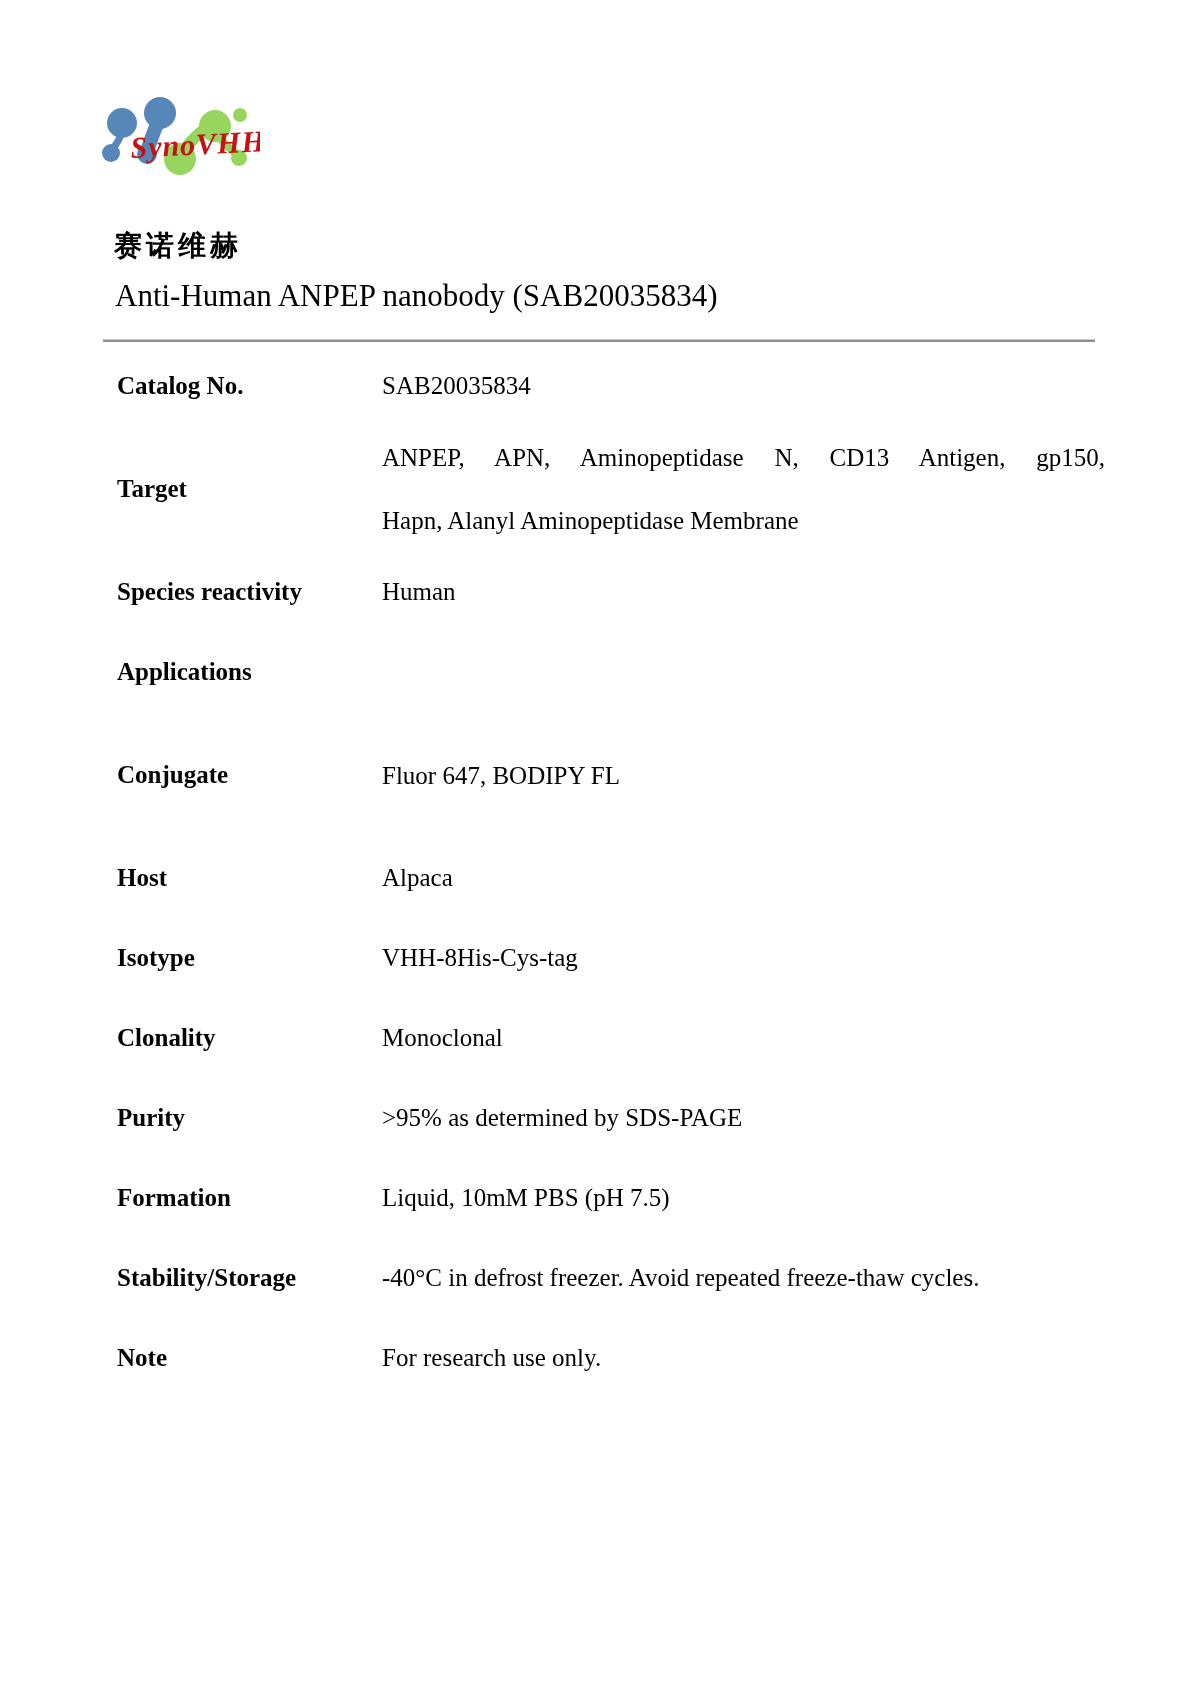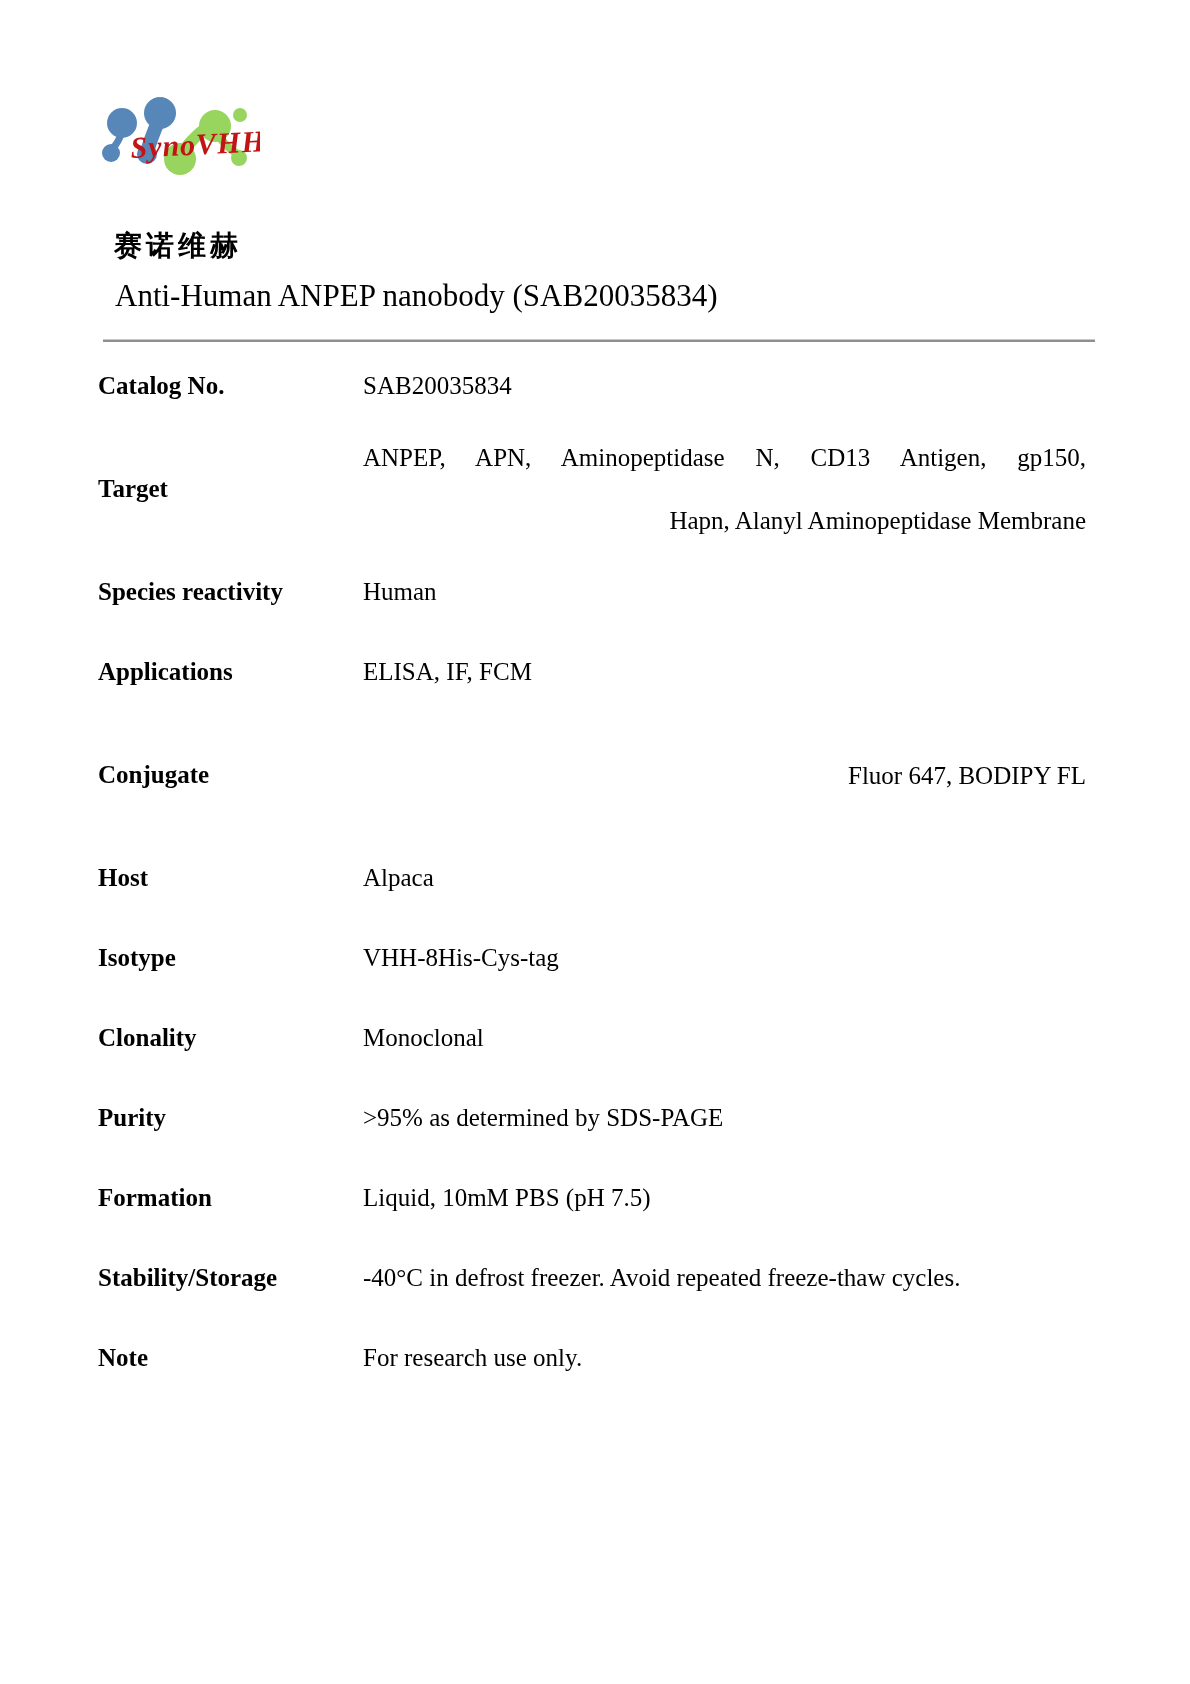--- a/index.html
+++ b/index.html
@@ -32,30 +32,30 @@
   }
   .divider {
     position: absolute; left: 103px; top: 339px;
     width: 992px; height: 2px;
     background: #8f8f8f;
     border-top: 1px solid #c9c9c9;
   }
 
   
   .spec-table {
-    position: absolute; left: 98px; top: 346px;
+    position: absolute; left: 117px; top: 346px;
     width: 988px;
     font-size: 25px;
   }
   .row { display: flex; align-items: center; height: 80px; }
   .row.tall { height: 126px; }
   .row-label { width: 265px; flex: 0 0 265px; font-weight: bold; white-space: nowrap; }
   .row-value { flex: 1 1 auto; min-width: 0; }
   .vline { white-space: nowrap; }
-  .row.tall .vline { height: 63px; line-height: 63px; text-align: right; }
+  .row.tall .vline { height: 63px; line-height: 63px; }
   .vline.stretch {
     white-space: normal;
     text-align: justify;
     text-align-last: justify;
     -moz-text-align-last: justify;
   }
 </style>
 </head>
 <body>
 
@@ -110,23 +110,20 @@
 
     <div class="row">
       <div class="row-label">Species reactivity</div>
       <div class="row-value">
         <div class="vline">Human</div>
       </div>
     </div>
 
     <div class="row">
       <div class="row-label">Applications</div>
-      <div class="row-value">
-        <div class="vline">ELISA, IF, FCM</div>
-      </div>
     </div>
 
     <div class="row tall">
       <div class="row-label">Conjugate</div>
       <div class="row-value">
         <div class="vline">Fluor 647, BODIPY FL</div>
       </div>
     </div>
 
     <div class="row">

